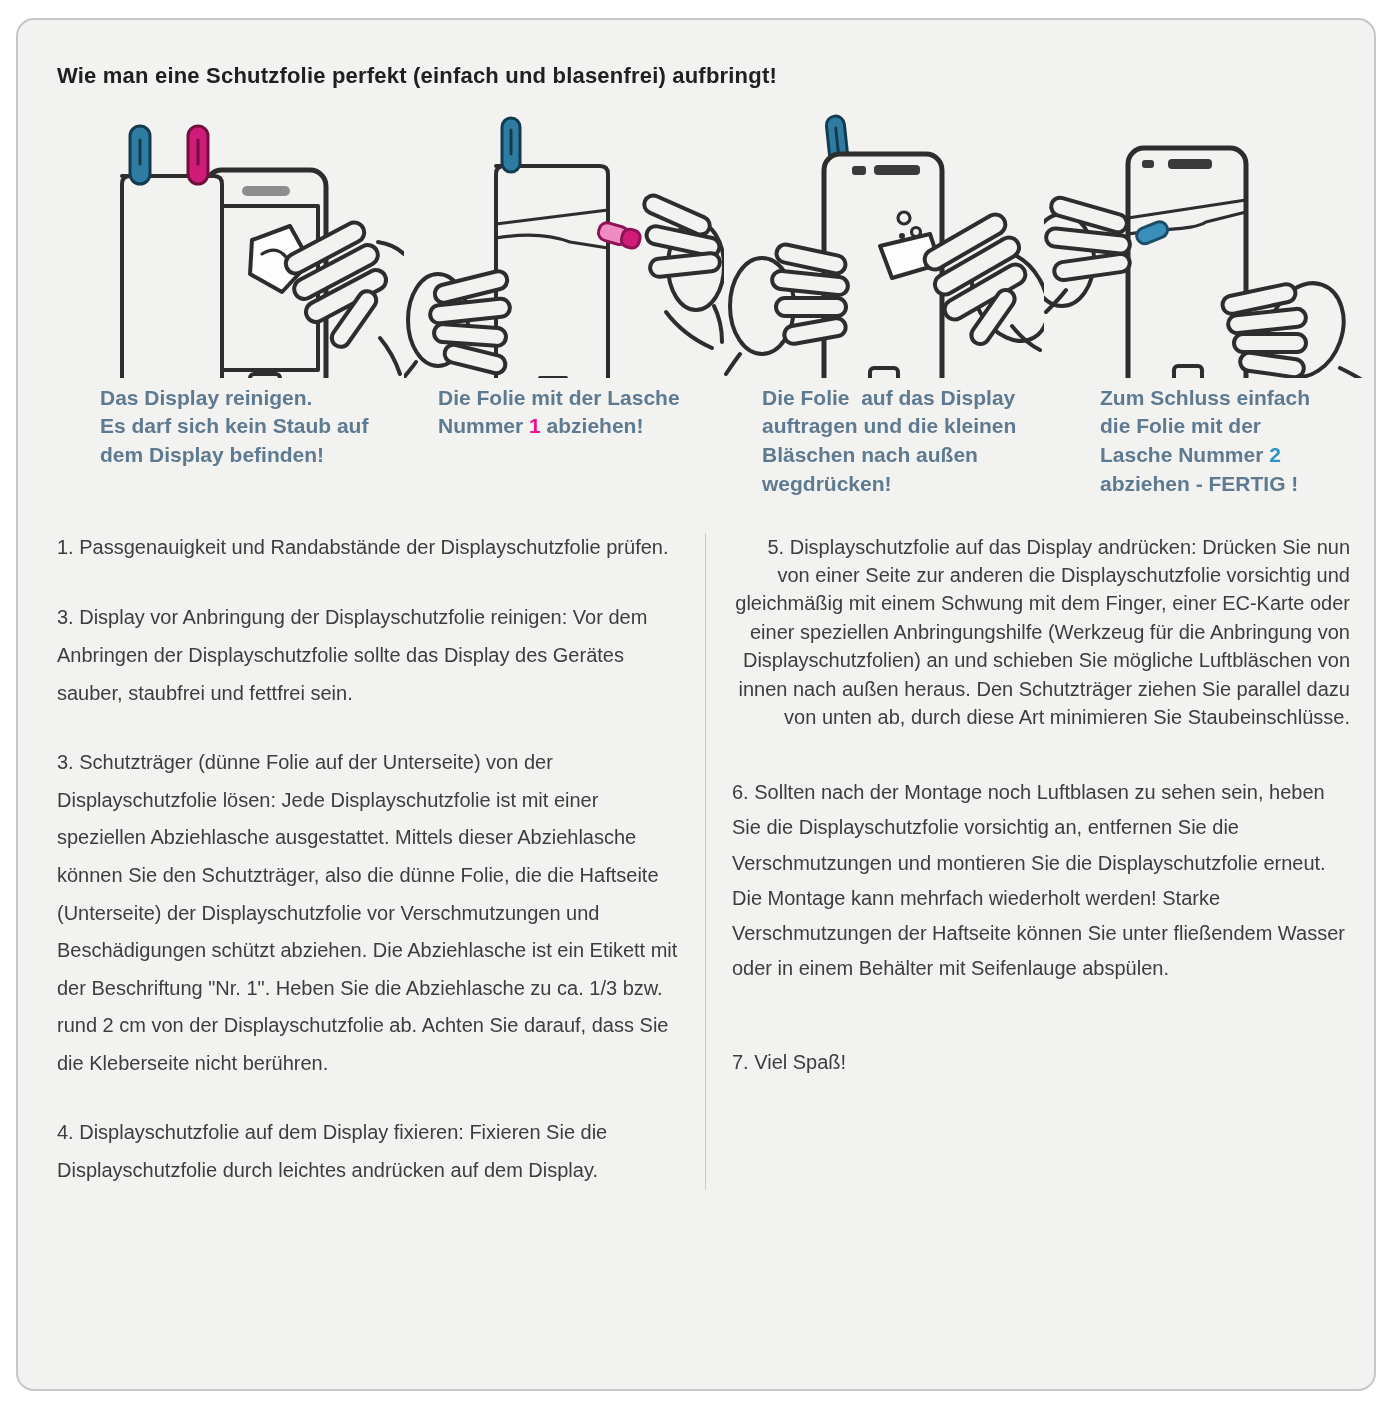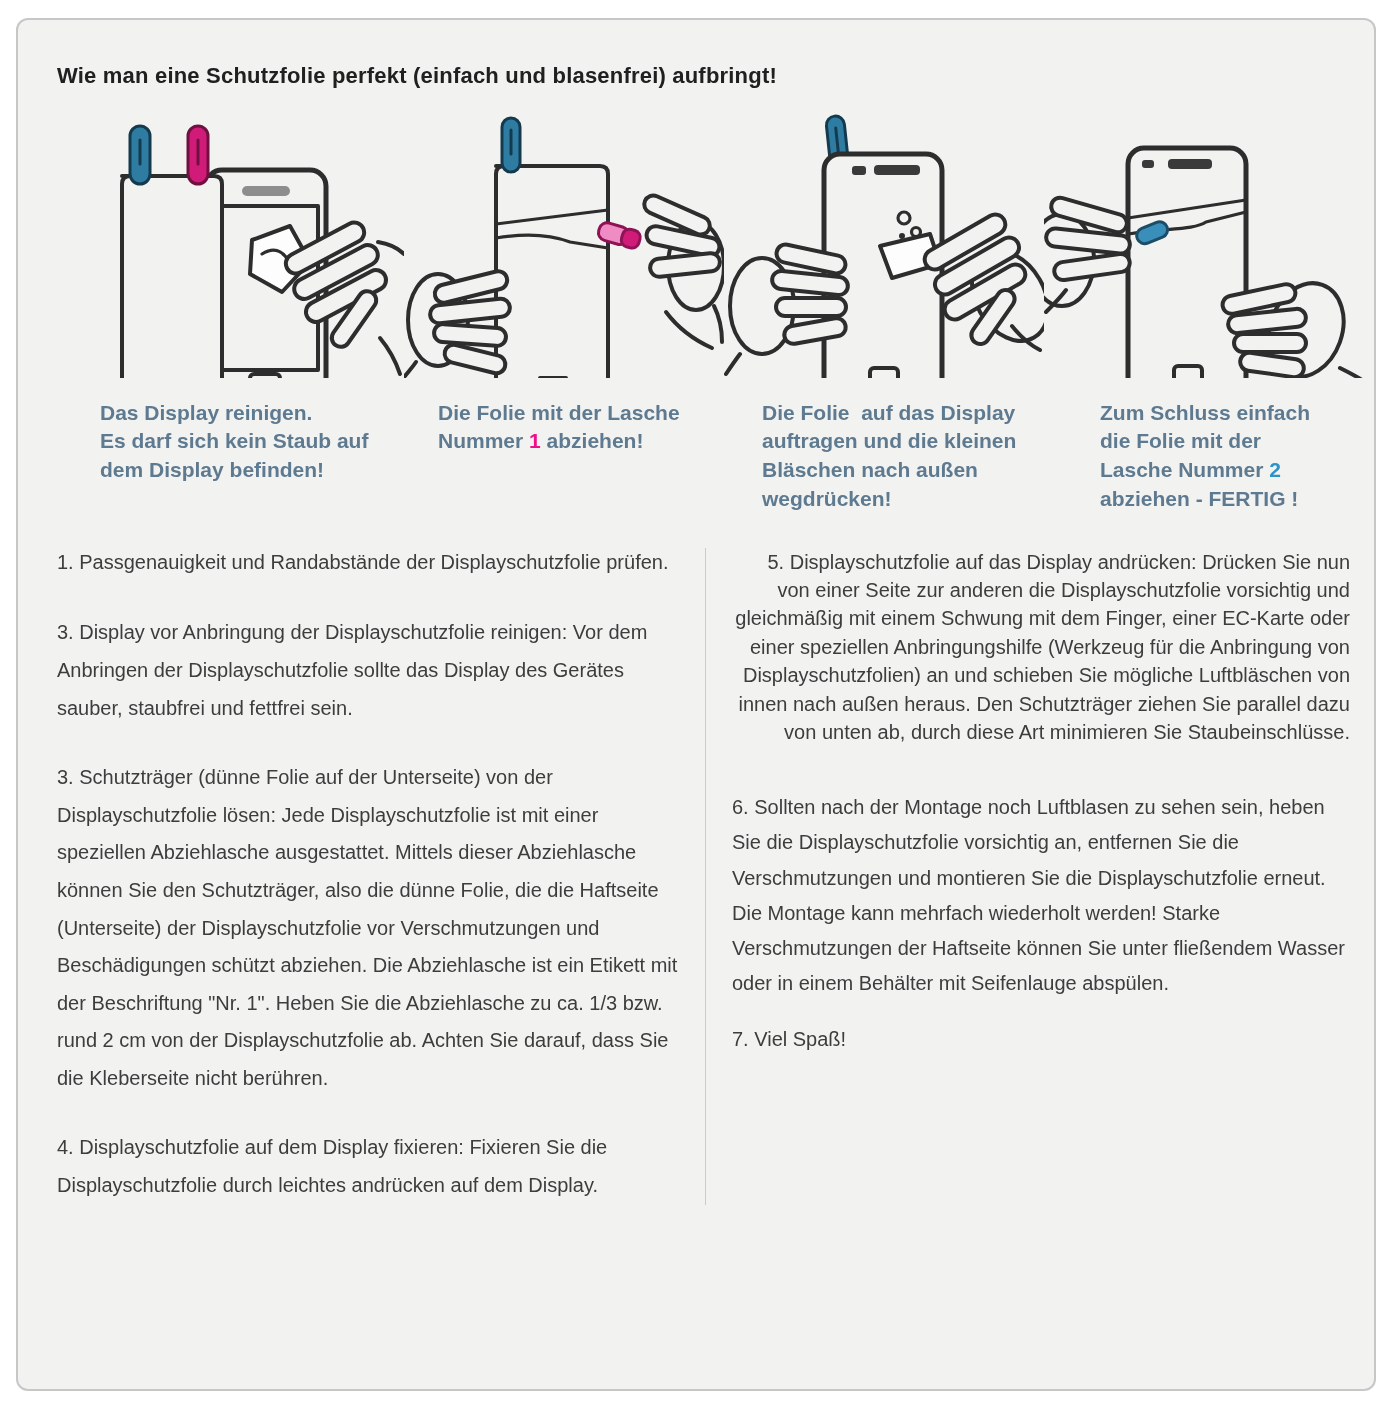--- a/index.html
+++ b/index.html
@@ -1,30 +1,30 @@
 <!DOCTYPE html>
 <html><head>
 <meta charset="utf-8">
 <style>
   html,body{margin:0;padding:0;background:#ffffff;font-family:"Liberation Sans",sans-serif;}
   .page{position:relative;width:1396px;height:1407px;background:#ffffff;}
   .card{
     position:absolute;left:16px;top:18px;width:1360px;height:1373px;
-    background:#f2f2f1;border:2px solid #c7c7c7;border-radius:12px;
+    background:#f2f2f1;border:2px solid #c7c7c7;border-radius:18px;
     box-sizing:border-box;overflow:hidden;
   }
   h1.title{
     margin:42px 30px 0 39px;font-size:22px;line-height:1.25;font-weight:bold;
     color:#202020;letter-spacing:0.2px;
   }
   
   .figures{display:flex;margin:24px 0 0 66px;}
   figure.fig{margin:0;padding:0;width:320px;flex:0 0 320px;}
   .figcap{
-    display:block;margin-top:21px;font-weight:bold;font-size:21px;line-height:1.37;
+    display:block;margin-top:6px;font-weight:bold;font-size:21px;line-height:1.37;
     color:#5e7a90;white-space:pre-wrap;
   }
   .cap1{padding-left:16px;}
   .cap2{padding-left:34px;}
   .cap3{padding-left:38px;}
   .cap4{padding-left:56px;}
   .num-1{color:#ef0f8d;}
   .num-2{color:#2e93c8;}
   svg.illu{display:block;}
   svg .ln{fill:none;stroke:#2d2d2d;stroke-width:4;stroke-linecap:round;stroke-linejoin:round;}
@@ -36,21 +36,21 @@
   
   .cols{display:flex;margin:34px 0 0 0;padding:0 10px 0 39px;align-items:stretch;}
   .col{box-sizing:border-box;}
   .col-left{width:636px;padding-right:10px;}
   .divider{width:1px;background:#cbcbcb;flex:0 0 1px;margin-left:12px;}
   .col-right{flex:1;padding-left:26px;padding-right:14px;}
   .col p{margin:0 0 34px 0;font-size:20px;color:#3d3d3d;}
   p.lh-tight{line-height:1.44;margin-bottom:38px;}
   p.lh-loose{line-height:1.88;margin-bottom:32px;}
   p.lh-mid{line-height:1.42;margin-bottom:44px;text-align:right;}
-  p.lh-loose2{line-height:1.76;margin-bottom:24px;}
+  p.lh-loose2{line-height:1.76;margin-bottom:62px;}
   p.last{margin-bottom:0;}
 </style>
 </head>
 <body>
 
 <div class="page">
   <div class="card">
 
     <h1 class="title">Wie man eine Schutzfolie perfekt (einfach und blasenfrei) aufbringt!</h1>
 

